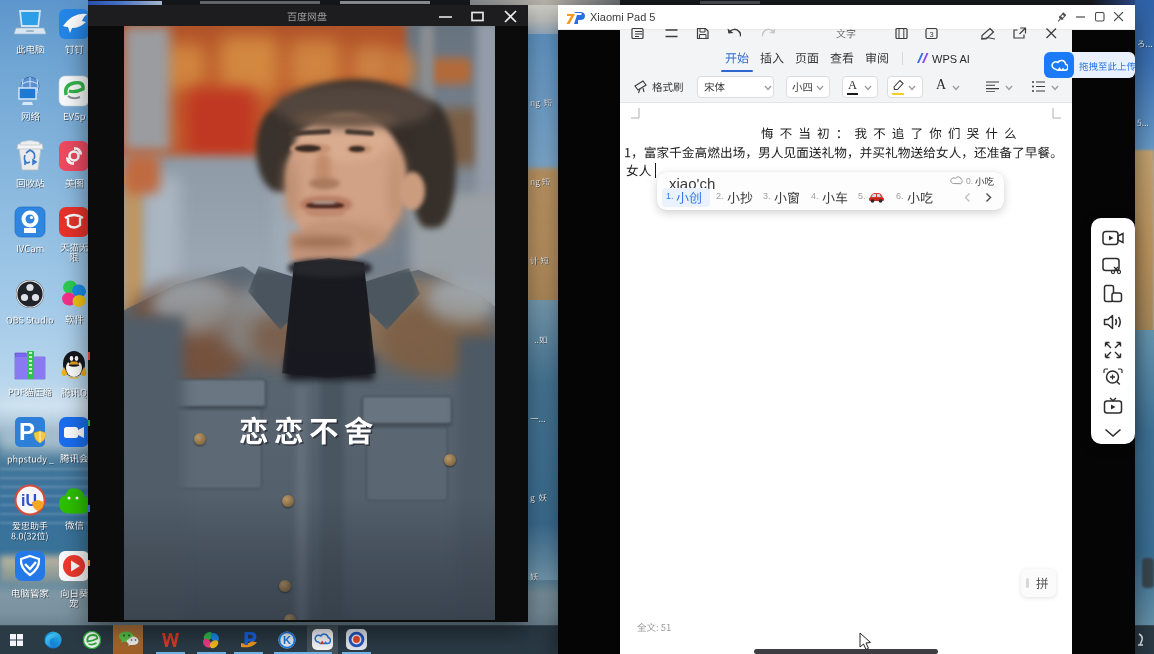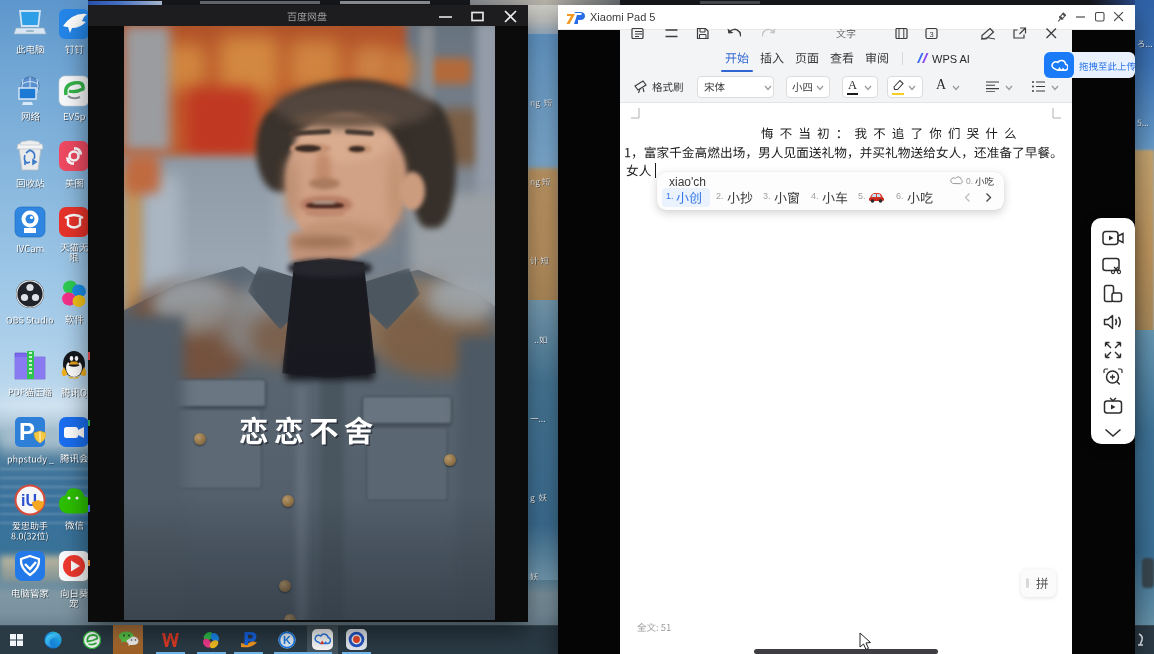--- a/index.html
+++ b/index.html
@@ -595,21 +595,21 @@
         <path d="M7.1 -5.8C7.7 -5.4 8.3 -4.8 8.6 -4.5L9.1 -5.0C8.8 -5.4 8.1 -5.9 7.6 -6.3ZM2.0 -10.5V1.0H2.9V-10.5ZM0.9 -8.1C0.9 -7.1 0.7 -5.7 0.4 -4.9L1.2 -4.6C1.5 -5.5 1.6 -7.0 1.7 -8.0ZM3.0 -8.3C3.3 -7.5 3.7 -6.5 3.8 -5.8L4.5 -6.2C4.4 -6.8 4.0 -7.8 3.6 -8.5ZM6.3 -6.3H10.2L10.2 -4.4H6.1ZM3.9 -4.4V-3.6H5.1C4.9 -2.6 4.8 -1.6 4.6 -0.8H9.8C9.7 -0.4 9.6 -0.2 9.5 -0.0C9.4 0.1 9.3 0.2 9.1 0.2C8.8 0.2 8.4 0.2 7.8 0.1C8.0 0.3 8.1 0.7 8.1 0.9C8.6 0.9 9.1 1.0 9.4 0.9C9.8 0.9 10.1 0.8 10.3 0.5C10.4 0.3 10.6 -0.1 10.7 -0.8H11.8V-1.6H10.8C10.9 -2.1 10.9 -2.8 11.0 -3.6H12.0V-4.4H11.0L11.2 -6.6C11.2 -6.7 11.2 -7.1 11.2 -7.1H5.5C5.4 -6.3 5.3 -5.4 5.2 -4.4ZM5.6 -1.6 5.9 -3.6H10.1C10.0 -2.8 10.0 -2.1 9.9 -1.6ZM6.9 -3.1C7.4 -2.7 8.2 -2.1 8.5 -1.7L9.0 -2.3C8.6 -2.6 7.9 -3.2 7.3 -3.6ZM6.3 -10.6C5.9 -9.2 5.1 -7.9 4.3 -7.1C4.5 -7.0 4.9 -6.7 5.0 -6.6C5.5 -7.0 5.9 -7.6 6.2 -8.2H11.8V-9.1H6.6C6.8 -9.5 7.0 -10.0 7.2 -10.4Z M25.7 -6.0C27.2 -5.0 29.1 -3.5 29.9 -2.5L30.7 -3.3C29.8 -4.2 27.9 -5.6 26.4 -6.6ZM19.6 -9.6V-8.7H25.1C23.9 -6.5 21.7 -4.4 19.2 -3.2C19.4 -3.0 19.7 -2.6 19.9 -2.4C21.6 -3.3 23.2 -4.6 24.4 -6.0V1.0H25.4V-7.3C25.8 -7.7 26.1 -8.2 26.3 -8.7H30.3V-9.6Z M38.9 -9.6C39.6 -8.7 40.2 -7.5 40.5 -6.7L41.4 -7.1C41.1 -7.9 40.4 -9.1 39.8 -10.0ZM47.4 -10.1C47.0 -9.1 46.4 -7.8 45.8 -6.9L46.6 -6.6C47.2 -7.4 47.9 -8.7 48.4 -9.7ZM38.8 -0.5V0.5H47.3V1.0H48.3V-6.1H44.1V-10.5H43.1V-6.1H39.1V-5.1H47.3V-3.3H39.5V-2.4H47.3V-0.5Z M58.1 -10.1C58.5 -9.6 59.0 -8.8 59.2 -8.3L59.9 -8.8C59.7 -9.3 59.2 -10.0 58.8 -10.5ZM61.3 -9.4V-8.5H63.3C63.2 -4.4 62.7 -1.4 60.4 0.3C60.6 0.5 61.0 0.8 61.1 1.0C63.5 -1.0 64.1 -4.0 64.3 -8.5H66.7C66.5 -2.8 66.4 -0.6 66.0 -0.2C65.8 0.0 65.7 0.1 65.4 0.1C65.1 0.1 64.5 0.0 63.7 -0.0C63.9 0.2 64.0 0.6 64.0 0.9C64.7 0.9 65.4 0.9 65.8 0.9C66.2 0.9 66.5 0.7 66.8 0.4C67.3 -0.3 67.4 -2.5 67.6 -8.9C67.6 -9.1 67.6 -9.4 67.6 -9.4ZM56.8 -8.3V-7.4H59.9C59.1 -5.8 57.8 -4.2 56.5 -3.2C56.7 -3.1 56.9 -2.6 57.0 -2.4C57.5 -2.8 58.1 -3.3 58.6 -3.9V1.0H59.5V-4.0C60.0 -3.4 60.6 -2.7 60.9 -2.3L61.4 -3.1C61.3 -3.2 60.8 -3.7 60.4 -4.2C60.8 -4.5 61.2 -4.9 61.6 -5.4L61.0 -5.9C60.8 -5.5 60.3 -5.0 60.0 -4.7L59.5 -5.1V-5.1C60.2 -6.0 60.7 -7.0 61.1 -8.0L60.6 -8.3L60.4 -8.3Z M77.9 -6.1C78.4 -6.1 78.9 -6.4 78.9 -7.0C78.9 -7.6 78.4 -8.0 77.9 -8.0C77.4 -8.0 77.0 -7.6 77.0 -7.0C77.0 -6.4 77.4 -6.1 77.9 -6.1ZM77.9 0.1C78.4 0.1 78.9 -0.3 78.9 -0.9C78.9 -1.5 78.4 -1.8 77.9 -1.8C77.4 -1.8 77.0 -1.5 77.0 -0.9C77.0 -0.3 77.4 0.1 77.9 0.1Z M102.3 -9.7C103.0 -9.0 103.9 -8.1 104.3 -7.5L105.0 -8.1C104.6 -8.7 103.7 -9.6 103.0 -10.2ZM103.9 -5.3C103.5 -4.5 102.9 -3.8 102.2 -3.0C102.0 -3.9 101.9 -4.9 101.7 -5.9H105.3V-6.8H101.6C101.5 -7.9 101.5 -9.1 101.5 -10.4H100.5C100.5 -9.2 100.6 -8.0 100.7 -6.8H97.8V-9.0C98.6 -9.2 99.3 -9.3 99.9 -9.6L99.2 -10.4C98.0 -9.9 96.0 -9.5 94.3 -9.2C94.4 -9.0 94.5 -8.7 94.6 -8.4C95.3 -8.5 96.1 -8.7 96.9 -8.8V-6.8H94.2V-5.9H96.9V-3.7L94.0 -3.1L94.3 -2.2L96.9 -2.8V-0.2C96.9 0.0 96.8 0.1 96.6 0.1C96.4 0.1 95.6 0.1 94.8 0.1C95.0 0.3 95.1 0.8 95.2 1.0C96.2 1.0 96.9 1.0 97.3 0.8C97.7 0.7 97.8 0.4 97.8 -0.2V-3.0L100.1 -3.5L100.0 -4.4L97.8 -3.9V-5.9H100.8C100.9 -4.5 101.2 -3.3 101.5 -2.2C100.6 -1.4 99.5 -0.7 98.5 -0.2C98.7 -0.0 99.0 0.3 99.1 0.5C100.1 0.0 101.0 -0.6 101.8 -1.3C102.3 0.2 103.1 1.0 104.1 1.0C105.0 1.0 105.4 0.4 105.6 -1.7C105.3 -1.7 105.0 -2.0 104.8 -2.2C104.7 -0.6 104.5 0.1 104.2 0.1C103.6 0.1 103.0 -0.7 102.5 -2.0C103.4 -2.9 104.2 -3.9 104.7 -5.0Z M119.2 -6.0C120.7 -5.0 122.6 -3.5 123.4 -2.5L124.2 -3.3C123.3 -4.2 121.4 -5.6 119.9 -6.6ZM113.1 -9.6V-8.7H118.6C117.4 -6.5 115.2 -4.4 112.8 -3.2C113.0 -3.0 113.2 -2.6 113.4 -2.4C115.1 -3.3 116.7 -4.6 117.9 -6.0V1.0H119.0V-7.3C119.3 -7.7 119.6 -8.2 119.8 -8.7H123.8V-9.6Z M131.8 -9.6C132.5 -9.0 133.3 -8.2 133.7 -7.6L134.4 -8.2C134.0 -8.7 133.2 -9.5 132.6 -10.1ZM135.8 -9.2V-1.1L136.7 -1.1H142.1V-4.7H136.7V-5.9H141.6V-9.2H138.8C139.0 -9.6 139.2 -10.0 139.3 -10.4L138.3 -10.6C138.2 -10.2 138.0 -9.7 137.9 -9.2ZM136.7 -8.4H140.7V-6.7H136.7ZM136.7 -3.9H141.2V-1.9H136.7ZM134.2 -6.1H131.5V-5.2H133.3V-1.1C132.7 -1.0 132.1 -0.5 131.5 0.1L132.1 0.9C132.7 0.2 133.3 -0.4 133.7 -0.4C134.0 -0.4 134.4 -0.1 134.8 0.2C135.6 0.7 136.7 0.8 138.1 0.8C139.4 0.8 141.7 0.7 142.8 0.6C142.8 0.4 142.9 -0.1 143.0 -0.3C141.7 -0.2 139.6 -0.1 138.2 -0.1C136.8 -0.1 135.7 -0.1 135.0 -0.6C134.6 -0.8 134.4 -1.0 134.2 -1.1Z M150.8 -9.5V-8.6H158.9C158.0 -7.7 156.6 -6.7 155.4 -6.1V-0.2C155.4 -0.0 155.3 0.1 155.0 0.1C154.8 0.1 153.8 0.1 152.8 0.1C152.9 0.3 153.1 0.7 153.1 1.0C154.4 1.0 155.2 1.0 155.7 0.9C156.2 0.7 156.4 0.4 156.4 -0.2V-5.7C157.9 -6.5 159.7 -7.8 160.8 -9.0L160.0 -9.6L159.8 -9.5Z M173.9 -5.2C173.6 -3.7 173.0 -2.2 172.2 -1.2C172.4 -1.1 172.8 -0.8 173.0 -0.7C173.7 -1.7 174.4 -3.3 174.8 -5.0ZM177.8 -5.0C178.5 -3.6 179.1 -1.9 179.3 -0.7L180.2 -1.0C180.0 -2.2 179.3 -3.9 178.6 -5.2ZM174.1 -10.5C173.7 -8.6 173.0 -6.8 172.0 -5.7C172.3 -5.5 172.6 -5.2 172.8 -5.1C173.3 -5.6 173.7 -6.4 174.0 -7.2H175.9V-0.1C175.9 0.0 175.9 0.1 175.7 0.1C175.6 0.1 175.0 0.1 174.4 0.1C174.6 0.3 174.7 0.7 174.8 1.0C175.5 1.0 176.1 1.0 176.4 0.8C176.8 0.7 176.9 0.4 176.9 -0.1V-7.2H179.2C179.1 -6.6 179.0 -5.9 178.9 -5.5L179.7 -5.3C179.9 -6.0 180.1 -7.1 180.3 -8.0L179.6 -8.1L179.5 -8.1H174.4C174.6 -8.8 174.9 -9.5 175.0 -10.2ZM171.6 -10.5C170.9 -8.6 169.7 -6.7 168.5 -5.5C168.7 -5.2 168.9 -4.8 169.0 -4.5C169.5 -5.0 169.9 -5.5 170.3 -6.1V1.0H171.2V-7.5C171.7 -8.4 172.1 -9.3 172.5 -10.2Z M191.8 -10.1C192.3 -9.3 192.9 -8.3 193.2 -7.6L194.0 -8.1C193.7 -8.7 193.0 -9.8 192.5 -10.5ZM191.2 -8.0V1.0H192.1V-8.0ZM194.2 -10.0V-9.2H197.6V-0.2C197.6 0.0 197.5 0.1 197.3 0.1C197.1 0.1 196.4 0.1 195.7 0.1C195.8 0.3 196.0 0.7 196.0 1.0C197.0 1.0 197.6 1.0 198.0 0.8C198.4 0.7 198.5 0.4 198.5 -0.2V-10.0ZM189.8 -10.4C189.3 -8.5 188.4 -6.6 187.4 -5.3C187.6 -5.1 187.9 -4.6 187.9 -4.4C188.2 -4.8 188.5 -5.2 188.8 -5.7V1.0H189.7V-7.5C190.1 -8.3 190.4 -9.3 190.7 -10.2Z M207.9 -9.1H210.3V-7.0H207.9ZM207.1 -9.9V-6.2H211.2V-9.9ZM213.3 -9.1H215.9V-7.0H213.3ZM212.5 -9.9V-6.2H216.8V-9.9ZM213.7 -5.5C214.4 -5.2 215.2 -4.6 215.7 -4.2H212.2C212.3 -4.8 212.4 -5.4 212.4 -6.1H211.4C211.4 -5.4 211.3 -4.8 211.2 -4.2H206.2V-3.3H210.9C210.4 -1.7 209.2 -0.5 206.1 0.2C206.3 0.4 206.6 0.8 206.7 1.0C210.0 0.2 211.3 -1.2 211.9 -3.2C212.9 -0.9 214.5 0.4 217.2 0.9C217.4 0.7 217.6 0.2 217.8 0.0C215.3 -0.4 213.7 -1.5 212.8 -3.3H217.6V-4.2H215.9L216.4 -4.7C216.0 -5.2 215.0 -5.8 214.3 -6.1Z M228.0 -10.5C227.3 -8.5 226.1 -6.6 224.8 -5.4C225.0 -5.2 225.3 -4.7 225.4 -4.5C225.9 -5.0 226.3 -5.5 226.8 -6.1V1.0H227.7V-7.6C228.1 -8.4 228.6 -9.3 228.9 -10.2ZM232.0 -10.4V-6.2H228.5V-5.2H232.0V1.0H233.0V-5.2H236.3V-6.2H233.0V-10.4Z M248.6 -10.4C247.6 -8.6 245.7 -6.5 243.9 -5.2C244.1 -5.0 244.4 -4.7 244.6 -4.5C246.4 -5.9 248.4 -8.1 249.6 -10.0ZM251.0 -3.7C251.6 -3.0 252.2 -2.2 252.8 -1.4L246.3 -0.8C248.3 -2.6 250.4 -4.8 252.3 -7.4L251.4 -7.9C249.5 -5.2 246.9 -2.5 246.1 -1.8C245.3 -1.2 244.8 -0.7 244.4 -0.6C244.5 -0.4 244.7 0.1 244.8 0.3C245.2 0.2 246.0 0.2 253.3 -0.5C253.6 0.0 253.9 0.5 254.0 0.9L254.9 0.4C254.3 -0.9 253.0 -2.7 251.9 -4.1Z" fill="#1f1f1f"></path>
       </svg></div>
 <div style="position:absolute;left:624.0px;top:143.7px;width:439px;height:18px"><svg width="439" height="17.8" viewBox="0 -13.33 439 17.78">
         <path d="M1.1 0.0H6.2V-1.0H4.4V-9.3H3.5C3.0 -9.0 2.4 -8.8 1.5 -8.6V-7.9H3.2V-1.0H1.1Z M9.0 1.4C10.4 0.9 11.2 -0.2 11.2 -1.5C11.2 -2.4 10.9 -3.0 10.2 -3.0C9.6 -3.0 9.2 -2.7 9.2 -2.1C9.2 -1.5 9.6 -1.2 10.1 -1.2L10.4 -1.2C10.3 -0.3 9.7 0.3 8.8 0.7Z M22.4 -8.0V-7.3H29.8V-8.0ZM23.4 -5.9H28.8V-5.0H23.4ZM22.5 -6.6V-4.3H29.7V-6.6ZM25.6 -2.8V-1.8H22.5V-2.8ZM26.5 -2.8H29.7V-1.8H26.5ZM25.6 -1.2V-0.1H22.5V-1.2ZM26.5 -1.2H29.7V-0.1H26.5ZM21.6 -3.6V1.0H22.5V0.6H29.7V1.0H30.7V-3.6ZM25.1 -10.6C25.3 -10.3 25.5 -9.9 25.6 -9.6H20.8V-7.2H21.7V-8.8H30.5V-7.2H31.5V-9.6H26.8C26.6 -10.0 26.4 -10.4 26.1 -10.8Z M37.8 -10.5C38.0 -10.2 38.2 -9.8 38.3 -9.5H33.5V-6.9H34.4V-8.7H43.2V-6.9H44.2V-9.5H39.4C39.3 -9.9 39.0 -10.4 38.8 -10.8ZM42.5 -6.1C41.8 -5.4 40.7 -4.6 39.7 -4.0C39.4 -4.7 39.0 -5.3 38.4 -5.9C38.7 -6.1 39.0 -6.4 39.3 -6.6H42.5V-7.4H35.1V-6.6H38.0C36.8 -5.8 35.1 -5.1 33.5 -4.7C33.6 -4.6 33.9 -4.2 34.0 -4.0C35.2 -4.4 36.5 -4.9 37.7 -5.5C37.9 -5.3 38.1 -5.0 38.3 -4.7C37.2 -3.9 35.0 -3.0 33.4 -2.6C33.6 -2.4 33.8 -2.1 33.9 -1.9C35.4 -2.3 37.4 -3.3 38.7 -4.1C38.8 -3.8 38.9 -3.5 39.0 -3.2C37.7 -2.1 35.3 -0.9 33.2 -0.4C33.4 -0.2 33.6 0.2 33.7 0.4C35.5 -0.2 37.7 -1.2 39.2 -2.3C39.3 -1.3 39.1 -0.4 38.7 -0.1C38.5 0.1 38.2 0.1 37.9 0.1C37.6 0.1 37.2 0.1 36.7 0.1C36.9 0.3 37.0 0.7 37.0 1.0C37.4 1.0 37.8 1.0 38.0 1.0C38.6 1.0 39.0 0.9 39.4 0.5C40.1 0.0 40.4 -1.6 40.0 -3.2L40.6 -3.6C41.2 -1.7 42.5 -0.3 44.1 0.5C44.2 0.2 44.5 -0.1 44.7 -0.3C43.1 -0.9 41.9 -2.4 41.3 -4.1C42.0 -4.5 42.7 -5.0 43.3 -5.5Z M55.2 -10.5C53.2 -9.9 49.6 -9.4 46.5 -9.1C46.6 -8.9 46.7 -8.5 46.8 -8.2C48.1 -8.3 49.6 -8.5 51.0 -8.7V-5.7H45.8V-4.7H51.0V1.0H52.0V-4.7H57.2V-5.7H52.0V-8.9C53.5 -9.1 54.9 -9.4 56.0 -9.7Z M60.4 -2.8C60.8 -2.0 61.3 -1.0 61.5 -0.4L62.4 -0.8C62.2 -1.4 61.6 -2.4 61.2 -3.1ZM67.2 -3.1C66.8 -2.4 66.3 -1.4 65.8 -0.7L66.5 -0.4C67.0 -1.0 67.6 -1.9 68.1 -2.7ZM64.2 -10.8C63.0 -8.9 60.6 -7.4 58.2 -6.6C58.5 -6.4 58.7 -6.0 58.9 -5.8C59.6 -6.0 60.3 -6.3 60.9 -6.7V-6.0H63.7V-4.2H59.3V-3.4H63.7V-0.2H58.7V0.6H69.7V-0.2H64.7V-3.4H69.1V-4.2H64.7V-6.0H67.5V-6.8C68.2 -6.4 68.9 -6.0 69.5 -5.8C69.7 -6.1 70.0 -6.4 70.2 -6.6C68.3 -7.2 66.0 -8.6 64.8 -9.9L65.1 -10.4ZM67.3 -6.9H61.2C62.3 -7.5 63.4 -8.3 64.2 -9.3C65.1 -8.4 66.2 -7.5 67.3 -6.9Z M74.2 -7.1H79.7V-5.9H74.2ZM73.2 -7.8V-5.2H80.7V-7.8ZM76.1 -10.5 76.5 -9.3H71.3V-8.5H82.4V-9.3H77.6C77.4 -9.8 77.2 -10.3 77.1 -10.7ZM71.8 -4.5V1.0H72.7V-3.7H81.1V0.0C81.1 0.2 81.0 0.2 80.9 0.2C80.7 0.2 80.1 0.2 79.6 0.2C79.7 0.4 79.8 0.7 79.9 0.9C80.7 0.9 81.2 0.9 81.6 0.8C81.9 0.7 82.0 0.5 82.0 0.0V-4.5ZM74.1 -3.0V0.3H75.0V-0.4H79.5V-3.0ZM75.0 -2.3H78.7V-1.1H75.0Z M88.4 -2.0C88.1 -1.2 87.6 -0.1 86.9 0.6L87.7 1.0C88.3 0.3 88.8 -0.8 89.1 -1.7ZM93.5 -1.8C94.0 -0.9 94.6 0.3 94.8 1.0L95.7 0.7C95.4 -0.0 94.8 -1.2 94.3 -2.0ZM93.8 -10.1C94.1 -9.6 94.5 -8.8 94.6 -8.3L95.3 -8.5C95.1 -9.1 94.8 -9.8 94.4 -10.4ZM89.8 -1.6C90.0 -0.8 90.1 0.2 90.1 0.9L90.9 0.7C90.9 0.1 90.8 -1.0 90.6 -1.7ZM91.6 -1.6C91.9 -0.8 92.3 0.2 92.4 0.9L93.2 0.6C93.1 -0.0 92.7 -1.0 92.4 -1.8ZM84.4 -8.2C84.3 -7.2 84.1 -5.9 83.7 -5.1L84.3 -4.8C84.7 -5.7 85.0 -7.0 85.0 -8.1ZM92.7 -10.6V-8.2V-8.0L91.3 -7.9V-7.1H92.7C92.5 -5.6 92.0 -4.0 90.3 -2.8C90.4 -2.6 90.7 -2.4 90.9 -2.2C92.2 -3.1 92.9 -4.3 93.2 -5.5C93.6 -4.1 94.2 -2.9 95.0 -2.2C95.2 -2.5 95.5 -2.8 95.7 -2.9C94.6 -3.7 94.0 -5.3 93.6 -7.1H95.4V-8.0H93.5V-8.2V-10.6ZM89.1 -10.7C88.7 -8.7 88.0 -6.9 87.0 -5.7C87.2 -5.5 87.5 -5.3 87.7 -5.1C88.4 -6.0 88.9 -7.3 89.4 -8.6H90.7C90.6 -8.1 90.5 -7.6 90.3 -7.2C90.1 -7.3 89.7 -7.5 89.5 -7.6L89.1 -7.0C89.4 -6.9 89.8 -6.7 90.1 -6.5C90.0 -6.1 89.9 -5.8 89.7 -5.5C89.4 -5.7 89.1 -5.9 88.8 -6.1L88.4 -5.6C88.7 -5.4 89.1 -5.1 89.4 -4.9C88.9 -4.0 88.2 -3.3 87.5 -2.9C87.7 -2.7 87.9 -2.4 88.0 -2.2C89.6 -3.2 90.8 -5.1 91.3 -7.9C91.4 -8.4 91.5 -8.8 91.6 -9.3L91.1 -9.4L90.9 -9.4H89.6C89.7 -9.8 89.8 -10.2 89.9 -10.6ZM87.1 -8.9C87.0 -8.1 86.6 -7.1 86.3 -6.4V-10.6H85.5V-6.2C85.5 -3.9 85.3 -1.5 83.7 0.4C83.9 0.5 84.2 0.8 84.4 1.0C85.3 -0.1 85.8 -1.4 86.1 -2.7C86.4 -2.1 86.8 -1.5 87.0 -1.1L87.7 -1.8C87.5 -2.1 86.6 -3.4 86.2 -3.8C86.3 -4.6 86.3 -5.4 86.3 -6.2V-6.3L86.8 -6.1C87.1 -6.7 87.5 -7.7 87.9 -8.6Z M97.3 -4.3V0.3H106.3V1.0H107.3V-4.3H106.3V-0.7H102.8V-5.1H106.8V-9.5H105.8V-6.1H102.8V-10.7H101.8V-6.1H98.8V-9.5H97.9V-5.1H101.8V-0.7H98.3V-4.3Z M113.9 -5.5C114.0 -5.6 114.4 -5.7 115.0 -5.7H115.9C115.3 -4.3 114.4 -3.1 113.3 -2.3L113.1 -3.1L111.7 -2.6V-6.7H113.1V-7.6H111.7V-10.5H110.8V-7.6H109.3V-6.7H110.8V-2.2C110.2 -2.0 109.6 -1.8 109.1 -1.6L109.4 -0.7C110.5 -1.1 112.0 -1.7 113.3 -2.2L113.3 -2.3C113.5 -2.2 113.8 -1.9 113.9 -1.8C115.2 -2.7 116.2 -4.0 116.8 -5.7H117.8C117.0 -2.9 115.6 -0.8 113.5 0.5C113.7 0.6 114.0 0.9 114.2 1.0C116.3 -0.4 117.9 -2.7 118.7 -5.7H119.6C119.4 -1.9 119.1 -0.5 118.8 -0.1C118.6 0.0 118.5 0.1 118.3 0.1C118.1 0.1 117.6 0.1 117.1 0.0C117.2 0.3 117.3 0.6 117.4 0.9C117.9 0.9 118.4 0.9 118.7 0.9C119.1 0.9 119.3 0.8 119.6 0.5C120.0 -0.1 120.3 -1.6 120.6 -6.1C120.6 -6.2 120.6 -6.6 120.6 -6.6H115.5C116.7 -7.4 118.1 -8.4 119.4 -9.6L118.7 -10.1L118.5 -10.1H113.4V-9.2H117.5C116.4 -8.2 115.2 -7.3 114.7 -7.0C114.2 -6.7 113.8 -6.5 113.5 -6.4C113.6 -6.2 113.8 -5.7 113.9 -5.5Z M123.3 1.4C124.7 0.9 125.5 -0.2 125.5 -1.5C125.5 -2.4 125.2 -3.0 124.5 -3.0C123.9 -3.0 123.5 -2.7 123.5 -2.1C123.5 -1.5 123.9 -1.2 124.4 -1.2L124.7 -1.2C124.6 -0.3 124.0 0.3 123.1 0.7Z M136.9 -7.1H139.9V-5.7H136.9ZM140.8 -7.1H143.8V-5.7H140.8ZM136.9 -9.2H139.9V-7.8H136.9ZM140.8 -9.2H143.8V-7.8H140.8ZM135.0 -3.6V-2.8H139.1C138.5 -1.4 137.3 -0.4 134.6 0.2C134.8 0.4 135.0 0.8 135.1 1.0C138.2 0.3 139.5 -1.0 140.2 -2.8H144.2C144.0 -1.0 143.8 -0.2 143.5 0.0C143.4 0.1 143.2 0.1 143.0 0.1C142.7 0.1 141.8 0.1 141.0 0.1C141.2 0.3 141.3 0.7 141.3 0.9C142.1 1.0 142.9 1.0 143.3 1.0C143.8 0.9 144.0 0.9 144.3 0.6C144.7 0.2 145.0 -0.8 145.2 -3.2C145.2 -3.3 145.2 -3.6 145.2 -3.6H140.4C140.5 -4.0 140.6 -4.4 140.7 -4.9H144.8V-10.0H136.0V-4.9H139.7C139.6 -4.4 139.5 -4.0 139.4 -3.6Z M152.6 -10.6C152.5 -8.7 152.6 -2.5 147.3 0.2C147.6 0.4 147.9 0.7 148.1 1.0C151.2 -0.7 152.5 -3.5 153.1 -6.1C153.7 -3.7 155.1 -0.6 158.3 0.9C158.5 0.6 158.7 0.3 159.0 0.1C154.5 -1.9 153.7 -7.2 153.5 -8.8C153.6 -9.5 153.6 -10.2 153.6 -10.6Z M166.0 -3.8V-0.6C166.0 0.4 166.4 0.7 167.6 0.7C167.9 0.7 169.6 0.7 169.9 0.7C171.1 0.7 171.3 0.2 171.5 -1.8C171.2 -1.8 170.8 -2.0 170.6 -2.1C170.5 -0.4 170.4 -0.2 169.8 -0.2C169.5 -0.2 168.0 -0.2 167.7 -0.2C167.1 -0.2 167.0 -0.2 167.0 -0.6V-3.8ZM165.2 -7.8C165.1 -3.3 164.9 -0.9 160.0 0.2C160.2 0.4 160.5 0.8 160.6 1.0C165.7 -0.2 166.1 -3.0 166.2 -7.8ZM161.7 -10.0V-2.7H162.7V-9.0H168.8V-2.7H169.9V-10.0Z M177.1 -4.2H179.8V-2.8H177.1ZM177.1 -5.0V-6.4H179.8V-5.0ZM177.1 -2.0H179.8V-0.5H177.1ZM172.9 -9.8V-8.9H177.8C177.7 -8.4 177.6 -7.8 177.4 -7.3H173.5V1.0H174.4V0.3H182.6V1.0H183.5V-7.3H178.4L178.9 -8.9H184.1V-9.8ZM174.4 -0.5V-6.4H176.2V-0.5ZM182.6 -0.5H180.7V-6.4H182.6Z M190.1 -10.3C190.4 -9.7 190.9 -8.8 191.1 -8.3L192.0 -8.7C191.7 -9.2 191.2 -10.0 190.9 -10.6ZM185.8 -10.1C186.5 -9.4 187.3 -8.4 187.7 -7.7L188.5 -8.3C188.1 -8.9 187.3 -9.8 186.6 -10.5ZM194.9 -10.7C194.6 -10.0 194.1 -9.0 193.6 -8.3H189.3V-7.4H192.3V-5.9L192.3 -5.6H188.9V-4.7H192.2C191.9 -3.6 191.2 -2.4 189.0 -1.5C189.2 -1.3 189.5 -1.0 189.6 -0.8C191.5 -1.6 192.4 -2.7 192.9 -3.7C193.9 -2.8 195.1 -1.6 195.7 -0.9L196.4 -1.5C195.7 -2.3 194.3 -3.6 193.2 -4.6V-4.7H196.9V-5.6H193.3L193.3 -5.9V-7.4H196.5V-8.3H194.6C195.0 -8.9 195.5 -9.7 195.8 -10.4ZM188.0 -6.4H185.5V-5.5H187.1V-1.5C186.5 -1.3 185.9 -0.7 185.2 0.1L185.9 1.0C186.5 0.1 187.0 -0.7 187.4 -0.7C187.7 -0.7 188.2 -0.2 188.7 0.2C189.6 0.7 190.7 0.9 192.3 0.9C193.6 0.9 196.0 0.8 196.9 0.7C196.9 0.4 197.1 -0.1 197.2 -0.3C195.9 -0.2 193.9 -0.1 192.4 -0.1C190.9 -0.1 189.8 -0.2 188.9 -0.7C188.5 -1.0 188.2 -1.2 188.0 -1.3Z M204.6 -10.6V-1.0C204.6 0.3 205.0 0.7 206.1 0.7C206.4 0.7 207.9 0.7 208.2 0.7C209.4 0.7 209.6 -0.0 209.7 -2.1C209.5 -2.2 209.1 -2.4 208.9 -2.6C208.8 -0.7 208.7 -0.2 208.1 -0.2C207.8 -0.2 206.5 -0.2 206.2 -0.2C205.7 -0.2 205.6 -0.3 205.6 -1.0V-10.6ZM199.9 -10.3C200.4 -9.7 200.9 -9.0 201.1 -8.5H198.5V-7.6H202.0C201.1 -5.9 199.5 -4.4 198.0 -3.5C198.1 -3.3 198.3 -2.9 198.4 -2.6C199.1 -3.0 199.8 -3.6 200.5 -4.3V1.0H201.4V-4.5C202.0 -3.8 202.7 -3.0 203.0 -2.6L203.6 -3.4C203.3 -3.7 202.1 -4.9 201.6 -5.5C202.2 -6.3 202.8 -7.2 203.2 -8.2L202.7 -8.5L202.5 -8.5H201.2L201.9 -8.9C201.7 -9.4 201.1 -10.2 200.6 -10.7Z M217.0 -10.7C216.6 -8.7 215.8 -6.9 214.8 -5.8C215.0 -5.6 215.4 -5.4 215.5 -5.2C216.1 -5.9 216.6 -6.7 217.0 -7.6H218.1C217.5 -5.6 216.4 -3.5 215.0 -2.4C215.3 -2.3 215.6 -2.0 215.8 -1.8C217.2 -3.1 218.3 -5.4 218.9 -7.6H219.9C219.3 -4.4 217.9 -1.3 215.8 0.2C216.1 0.4 216.4 0.6 216.6 0.8C218.7 -0.9 220.1 -4.3 220.8 -7.6H221.4C221.1 -2.6 220.8 -0.7 220.4 -0.2C220.3 -0.1 220.2 -0.0 220.0 -0.0C219.7 -0.0 219.2 -0.0 218.6 -0.1C218.8 0.2 218.9 0.6 218.9 0.9C219.5 0.9 220.0 0.9 220.3 0.9C220.7 0.8 221.0 0.7 221.2 0.4C221.7 -0.3 222.0 -2.3 222.3 -8.1C222.3 -8.2 222.3 -8.5 222.3 -8.5H217.3C217.6 -9.2 217.8 -9.8 217.9 -10.5ZM211.5 -9.9C211.3 -8.4 211.1 -6.8 210.6 -5.7C210.8 -5.6 211.2 -5.4 211.3 -5.3C211.6 -5.8 211.7 -6.4 211.9 -7.2H213.1V-4.3C212.2 -4.0 211.3 -3.8 210.7 -3.6L210.9 -2.7L213.1 -3.4V1.0H214.0V-3.6L215.6 -4.2L215.4 -5.0L214.0 -4.5V-7.2H215.3V-8.1H214.0V-10.7H213.1V-8.1H212.1C212.2 -8.6 212.3 -9.2 212.3 -9.8Z M224.9 1.4C226.3 0.9 227.1 -0.2 227.1 -1.5C227.1 -2.4 226.8 -3.0 226.1 -3.0C225.5 -3.0 225.1 -2.7 225.1 -2.1C225.1 -1.5 225.5 -1.2 226.0 -1.2L226.3 -1.2C226.2 -0.3 225.6 0.3 224.7 0.7Z M243.8 -7.1V-4.4H240.3V-4.7V-7.1ZM244.6 -10.7C244.3 -9.9 243.8 -8.8 243.4 -8.1H236.8V-7.1H239.3V-4.7V-4.4H236.3V-3.5H239.2C239.0 -2.1 238.4 -0.7 236.3 0.3C236.6 0.5 236.9 0.9 237.0 1.1C239.3 -0.1 240.0 -1.8 240.2 -3.5H243.8V1.0H244.8V-3.5H247.7V-4.4H244.8V-7.1H247.3V-8.1H244.4C244.9 -8.8 245.3 -9.6 245.7 -10.4ZM238.4 -10.3C239.0 -9.6 239.5 -8.7 239.7 -8.1L240.7 -8.5C240.4 -9.1 239.8 -10.0 239.3 -10.7Z M255.1 -1.5C256.8 -0.8 258.5 0.2 259.6 1.0L260.2 0.3C259.1 -0.5 257.3 -1.5 255.6 -2.2ZM251.1 -7.6C252.0 -7.2 253.1 -6.6 253.6 -6.1L254.2 -6.8C253.6 -7.3 252.5 -7.8 251.7 -8.2ZM249.7 -5.7C250.6 -5.3 251.7 -4.8 252.2 -4.3L252.7 -5.1C252.2 -5.5 251.1 -6.0 250.3 -6.3ZM249.2 -3.8V-2.9H254.2C253.5 -1.3 252.1 -0.3 249.0 0.2C249.2 0.4 249.4 0.8 249.5 1.0C253.0 0.3 254.5 -0.9 255.2 -2.9H260.2V-3.8H255.5C255.8 -5.0 255.8 -6.5 255.9 -8.2H254.9C254.9 -6.4 254.8 -5.0 254.5 -3.8ZM259.1 -9.9V-9.8H249.8V-8.9H258.8C258.5 -8.3 258.2 -7.6 257.8 -7.1L258.6 -6.7C259.1 -7.4 259.7 -8.6 260.2 -9.6L259.5 -9.9L259.3 -9.9Z M268.1 -10.6V-1.0C268.1 0.3 268.5 0.7 269.6 0.7C269.9 0.7 271.4 0.7 271.7 0.7C272.9 0.7 273.1 -0.0 273.2 -2.1C273.0 -2.2 272.6 -2.4 272.4 -2.6C272.3 -0.7 272.2 -0.2 271.6 -0.2C271.3 -0.2 270.0 -0.2 269.7 -0.2C269.2 -0.2 269.1 -0.3 269.1 -1.0V-10.6ZM263.4 -10.3C263.9 -9.7 264.4 -9.0 264.6 -8.5H262.0V-7.6H265.5C264.6 -5.9 263.0 -4.4 261.5 -3.5C261.6 -3.3 261.8 -2.9 261.9 -2.6C262.6 -3.0 263.3 -3.6 264.0 -4.3V1.0H264.9V-4.5C265.5 -3.8 266.2 -3.0 266.5 -2.6L267.1 -3.4C266.8 -3.7 265.6 -4.9 265.1 -5.5C265.7 -6.3 266.3 -7.2 266.7 -8.2L266.2 -8.5L266.0 -8.5H264.7L265.4 -8.9C265.2 -9.4 264.6 -10.2 264.1 -10.7Z M280.5 -10.7C280.1 -8.7 279.3 -6.9 278.3 -5.8C278.5 -5.6 278.9 -5.4 279.0 -5.2C279.6 -5.9 280.1 -6.7 280.5 -7.6H281.6C281.0 -5.6 279.9 -3.5 278.5 -2.4C278.8 -2.3 279.1 -2.0 279.3 -1.8C280.7 -3.1 281.8 -5.4 282.4 -7.6H283.4C282.8 -4.4 281.4 -1.3 279.3 0.2C279.6 0.4 279.9 0.6 280.1 0.8C282.2 -0.9 283.6 -4.3 284.3 -7.6H284.9C284.6 -2.6 284.3 -0.7 283.9 -0.2C283.8 -0.1 283.7 -0.0 283.5 -0.0C283.2 -0.0 282.7 -0.0 282.1 -0.1C282.3 0.2 282.4 0.6 282.4 0.9C283.0 0.9 283.5 0.9 283.8 0.9C284.2 0.8 284.5 0.7 284.7 0.4C285.2 -0.3 285.5 -2.3 285.8 -8.1C285.8 -8.2 285.8 -8.5 285.8 -8.5H280.8C281.1 -9.2 281.3 -9.8 281.4 -10.5ZM275.0 -9.9C274.8 -8.4 274.6 -6.8 274.1 -5.7C274.3 -5.6 274.7 -5.4 274.8 -5.3C275.1 -5.8 275.2 -6.4 275.4 -7.2H276.6V-4.3C275.7 -4.0 274.8 -3.8 274.2 -3.6L274.4 -2.7L276.6 -3.4V1.0H277.5V-3.6L279.1 -4.2L278.9 -5.0L277.5 -4.5V-7.2H278.8V-8.1H277.5V-10.7H276.6V-8.1H275.6C275.7 -8.6 275.8 -9.2 275.8 -9.8Z M291.7 -10.3C292.0 -9.7 292.5 -8.8 292.7 -8.3L293.6 -8.7C293.3 -9.2 292.8 -10.0 292.5 -10.6ZM287.4 -10.1C288.1 -9.4 288.9 -8.4 289.3 -7.7L290.1 -8.3C289.7 -8.9 288.9 -9.8 288.2 -10.5ZM296.5 -10.7C296.2 -10.0 295.7 -9.0 295.2 -8.3H290.9V-7.4H293.9V-5.9L293.9 -5.6H290.5V-4.7H293.8C293.5 -3.6 292.8 -2.4 290.6 -1.5C290.8 -1.3 291.1 -1.0 291.2 -0.8C293.1 -1.6 294.0 -2.7 294.5 -3.7C295.5 -2.8 296.7 -1.6 297.3 -0.9L298.0 -1.5C297.3 -2.3 295.9 -3.6 294.8 -4.6V-4.7H298.5V-5.6H294.9L294.9 -5.9V-7.4H298.1V-8.3H296.2C296.6 -8.9 297.1 -9.7 297.4 -10.4ZM289.6 -6.4H287.1V-5.5H288.7V-1.5C288.1 -1.3 287.5 -0.7 286.8 0.1L287.5 1.0C288.1 0.1 288.6 -0.7 289.0 -0.7C289.3 -0.7 289.8 -0.2 290.3 0.2C291.2 0.7 292.3 0.9 293.9 0.9C295.2 0.9 297.6 0.8 298.5 0.7C298.5 0.4 298.7 -0.1 298.8 -0.3C297.5 -0.2 295.5 -0.1 294.0 -0.1C292.5 -0.1 291.4 -0.2 290.5 -0.7C290.1 -1.0 289.8 -1.2 289.6 -1.3Z M299.7 -0.7 299.9 0.3C301.0 -0.0 302.6 -0.4 304.1 -0.8L304.0 -1.6C302.4 -1.3 300.8 -0.9 299.7 -0.7ZM299.9 -5.4C300.1 -5.5 300.4 -5.5 301.9 -5.8C301.4 -4.9 300.9 -4.3 300.7 -4.1C300.3 -3.6 300.0 -3.3 299.7 -3.2C299.8 -3.0 299.9 -2.5 300.0 -2.3C300.3 -2.5 300.7 -2.6 303.9 -3.2C303.9 -3.4 303.9 -3.8 303.9 -4.1L301.4 -3.6C302.3 -4.7 303.3 -6.1 304.2 -7.5L303.3 -8.0C303.1 -7.6 302.8 -7.1 302.5 -6.6L300.9 -6.5C301.7 -7.5 302.4 -8.9 302.9 -10.2L302.0 -10.7C301.5 -9.1 300.6 -7.5 300.3 -7.1C300.1 -6.7 299.8 -6.4 299.6 -6.3C299.7 -6.0 299.9 -5.6 299.9 -5.4ZM307.1 -10.6C306.6 -8.8 305.3 -7.1 303.7 -6.0C303.9 -5.8 304.3 -5.5 304.4 -5.3C304.8 -5.6 305.1 -5.9 305.5 -6.2V-5.6H309.5V-6.4C309.9 -6.0 310.2 -5.7 310.6 -5.5C310.8 -5.7 311.1 -6.1 311.3 -6.2C310.0 -7.0 308.7 -8.5 307.9 -10.0L308.1 -10.4ZM309.4 -6.5H305.8C306.5 -7.3 307.1 -8.1 307.5 -9.1C308.0 -8.1 308.7 -7.2 309.4 -6.5ZM304.9 -4.2V1.1H305.8V0.4H309.1V1.0H310.0V-4.2ZM305.8 -0.5V-3.3H309.1V-0.5Z M320.3 -6.6C320.0 -4.9 319.4 -3.6 318.4 -2.6C317.5 -3.1 316.5 -3.5 315.5 -3.9C315.9 -4.7 316.4 -5.6 316.8 -6.6ZM314.1 -3.4C315.3 -3.0 316.5 -2.5 317.6 -1.9C316.4 -1.0 314.7 -0.4 312.4 -0.1C312.6 0.2 312.9 0.6 313.0 0.9C315.5 0.5 317.3 -0.3 318.7 -1.4C320.3 -0.6 321.7 0.3 322.8 1.0L323.6 0.2C322.5 -0.6 321.0 -1.4 319.4 -2.2C320.4 -3.3 321.0 -4.8 321.4 -6.6H323.8V-7.6H317.2C317.6 -8.7 317.9 -9.7 318.2 -10.7L317.2 -10.8C316.9 -9.8 316.5 -8.7 316.1 -7.6H312.6V-6.6H315.7C315.1 -5.4 314.6 -4.3 314.1 -3.4Z M330.4 -10.6C330.3 -8.7 330.4 -2.5 325.1 0.2C325.4 0.4 325.7 0.7 325.9 1.0C329.0 -0.7 330.3 -3.5 330.9 -6.1C331.5 -3.7 332.9 -0.6 336.1 0.9C336.3 0.6 336.5 0.3 336.8 0.1C332.3 -1.9 331.5 -7.2 331.3 -8.8C331.4 -9.5 331.4 -10.2 331.4 -10.6Z M339.2 1.4C340.6 0.9 341.4 -0.2 341.4 -1.5C341.4 -2.4 341.1 -3.0 340.4 -3.0C339.8 -3.0 339.4 -2.7 339.4 -2.1C339.4 -1.5 339.8 -1.2 340.3 -1.2L340.6 -1.2C340.5 -0.3 339.9 0.3 339.0 0.7Z M358.5 -6.2C359.5 -5.3 360.7 -4.0 361.3 -3.3L362.0 -3.9C361.4 -4.6 360.1 -5.9 359.2 -6.7ZM351.0 -10.0C351.7 -9.3 352.5 -8.4 352.9 -7.8L353.7 -8.4C353.3 -9.0 352.4 -9.8 351.7 -10.5ZM354.1 -9.8V-8.9H357.9C356.9 -6.8 355.3 -5.1 353.5 -4.0C353.7 -3.8 354.1 -3.4 354.2 -3.2C355.3 -3.9 356.4 -4.9 357.3 -6.0V-0.8H358.2V-7.4C358.5 -7.9 358.8 -8.4 359.0 -8.9H361.7V-9.8ZM353.1 -6.4H350.5V-5.4H352.1V-1.5C351.6 -1.2 350.9 -0.6 350.3 0.1L351.0 1.0C351.6 0.2 352.2 -0.7 352.6 -0.7C352.9 -0.7 353.3 -0.2 353.8 0.2C354.7 0.7 355.8 0.9 357.5 0.9C358.8 0.9 361.1 0.8 362.0 0.7C362.0 0.4 362.2 -0.1 362.3 -0.3C361.0 -0.2 359.1 -0.1 357.5 -0.1C356.0 -0.1 354.9 -0.2 354.1 -0.7C353.6 -1.0 353.3 -1.2 353.1 -1.4Z M363.3 -9.7C363.9 -8.8 364.6 -7.6 365.0 -6.8L365.9 -7.3C365.5 -8.1 364.7 -9.2 364.1 -10.1ZM363.3 -0.0 364.2 0.4C364.8 -0.8 365.5 -2.4 366.1 -3.8L365.2 -4.3C364.6 -2.8 363.8 -1.1 363.3 -0.0ZM368.2 -5.0H370.9V-3.3H368.2ZM368.2 -5.9V-7.6H370.9V-5.9ZM370.4 -10.2C370.7 -9.7 371.1 -8.9 371.3 -8.4H368.4C368.7 -9.0 369.0 -9.7 369.2 -10.3L368.3 -10.6C367.7 -8.6 366.6 -6.7 365.3 -5.5C365.5 -5.3 365.9 -5.0 366.0 -4.8C366.5 -5.3 366.9 -5.8 367.3 -6.4V1.0H368.2V0.1H374.8V-0.7H371.8V-2.5H374.2V-3.3H371.8V-5.0H374.2V-5.9H371.8V-7.6H374.5V-8.4H371.4L372.2 -8.8C372.0 -9.3 371.6 -10.0 371.2 -10.6ZM368.2 -2.5H370.9V-0.7H368.2Z M384.0 -8.7C383.4 -8.1 382.6 -7.5 381.7 -7.0C380.8 -7.5 380.1 -8.0 379.5 -8.6L379.7 -8.7ZM380.0 -10.7C379.4 -9.6 378.2 -8.3 376.3 -7.5C376.5 -7.3 376.8 -7.0 377.0 -6.8C377.7 -7.1 378.3 -7.6 378.9 -8.0C379.4 -7.5 380.0 -7.0 380.7 -6.6C379.1 -5.9 377.4 -5.5 375.7 -5.3C375.9 -5.1 376.1 -4.6 376.2 -4.4C378.0 -4.7 380.0 -5.2 381.7 -6.1C383.3 -5.3 385.2 -4.8 387.1 -4.5C387.2 -4.8 387.5 -5.2 387.7 -5.4C385.9 -5.6 384.2 -6.0 382.7 -6.6C383.9 -7.3 384.9 -8.2 385.6 -9.2L385.0 -9.6L384.8 -9.6H380.4C380.7 -9.9 380.9 -10.2 381.1 -10.5ZM378.5 -1.6H381.2V-0.2H378.5ZM378.5 -2.4V-3.7H381.2V-2.4ZM384.8 -1.6V-0.2H382.2V-1.6ZM384.8 -2.4H382.2V-3.7H384.8ZM377.5 -4.5V1.0H378.5V0.6H384.8V1.0H385.9V-4.5Z M389.3 -9.7V-8.7H397.5C396.6 -7.8 395.2 -6.8 393.9 -6.2V-0.2C393.9 -0.0 393.9 0.1 393.6 0.1C393.3 0.1 392.3 0.1 391.3 0.1C391.4 0.3 391.6 0.7 391.6 1.0C392.9 1.0 393.8 1.0 394.3 0.9C394.8 0.7 394.9 0.4 394.9 -0.2V-5.8C396.5 -6.6 398.3 -8.0 399.4 -9.2L398.6 -9.7L398.4 -9.7Z M403.6 -7.0H410.5V-5.7H403.6ZM403.6 -9.2H410.5V-7.9H403.6ZM401.3 -2.9V-2.0H406.6V1.0H407.5V-2.0H412.9V-2.9H407.5V-4.8H411.5V-10.1H402.7V-4.8H406.6V-2.9Z M415.4 -7.2C415.7 -7.0 416.0 -6.8 416.3 -6.6C415.6 -6.2 414.9 -5.9 414.1 -5.7C414.3 -5.5 414.5 -5.2 414.6 -5.0C416.5 -5.6 418.5 -6.8 419.5 -8.5L418.9 -8.9L418.7 -8.8H417.6V-9.4H419.8V-10.1H417.6V-10.7H416.8V-8.8H416.5L416.7 -9.1L415.9 -9.2C415.5 -8.6 414.9 -7.9 413.9 -7.4C414.1 -7.3 414.4 -7.0 414.5 -6.9C415.1 -7.3 415.7 -7.7 416.1 -8.2H418.3C418.0 -7.7 417.5 -7.3 417.0 -6.9C416.6 -7.2 416.2 -7.4 415.9 -7.6ZM420.3 -8.5C420.8 -8.2 421.4 -7.9 421.9 -7.6C421.5 -7.4 421.0 -7.2 420.5 -7.0C420.7 -6.9 420.9 -6.6 421.0 -6.3C421.6 -6.5 422.1 -6.8 422.7 -7.2C423.4 -6.7 424.0 -6.2 424.4 -5.9L425.0 -6.5C424.6 -6.8 424.0 -7.3 423.3 -7.7C424.0 -8.3 424.6 -9.0 424.9 -9.9L424.4 -10.1L424.3 -10.1H420.3V-9.4H423.8C423.5 -8.9 423.1 -8.5 422.6 -8.1C422.0 -8.4 421.4 -8.7 420.9 -9.0ZM422.4 -2.7V-2.1H417.3V-2.7ZM422.4 -3.3H417.3V-3.9H422.4ZM419.1 -5.2C419.3 -5.0 419.5 -4.7 419.6 -4.5H417.2C418.2 -5.0 419.1 -5.5 419.8 -6.1C420.6 -5.5 421.6 -4.9 422.6 -4.5H420.5C420.4 -4.8 420.1 -5.1 419.8 -5.4ZM416.2 1.0C416.4 0.8 416.8 0.8 420.1 0.3C420.1 0.1 420.1 -0.2 420.2 -0.4L417.3 -0.1V-1.5H420.0L419.6 -1.0C421.2 -0.4 423.2 0.4 424.2 1.0L424.8 0.3C424.3 0.1 423.7 -0.2 423.1 -0.4C423.6 -0.7 424.1 -1.2 424.5 -1.5L423.8 -2.0C423.5 -1.6 422.9 -1.1 422.4 -0.7C421.6 -1.0 420.9 -1.2 420.2 -1.5H423.3V-4.2C423.9 -4.0 424.5 -3.8 425.2 -3.6C425.3 -3.9 425.5 -4.2 425.7 -4.4C423.8 -4.8 421.6 -5.6 420.3 -6.6L420.6 -6.9L419.8 -7.3C418.6 -5.9 416.2 -4.8 414.0 -4.2C414.2 -4.0 414.4 -3.7 414.6 -3.4C415.2 -3.6 415.8 -3.8 416.4 -4.1V-0.5C416.4 -0.0 416.1 0.2 415.8 0.2C416.0 0.4 416.1 0.8 416.2 1.0Z M428.6 -3.1C427.6 -3.1 426.7 -2.2 426.7 -1.2C426.7 -0.1 427.6 0.8 428.6 0.8C429.7 0.8 430.6 -0.1 430.6 -1.2C430.6 -2.2 429.7 -3.1 428.6 -3.1ZM428.6 0.1C427.9 0.1 427.3 -0.4 427.3 -1.2C427.3 -1.9 427.9 -2.5 428.6 -2.5C429.3 -2.5 429.9 -1.9 429.9 -1.2C429.9 -0.4 429.3 0.1 428.6 0.1Z" fill="#1f1f1f"></path>
       </svg></div>
 <div style="position:absolute;left:626.0px;top:161.7px;width:25px;height:18px"><svg width="25" height="17.8" viewBox="0 -13.33 25 17.78">
         <path d="M8.5 -6.6C8.1 -4.9 7.5 -3.6 6.6 -2.6C5.6 -3.1 4.7 -3.5 3.7 -3.9C4.1 -4.7 4.5 -5.6 4.9 -6.6ZM2.2 -3.4C3.5 -3.0 4.6 -2.5 5.8 -1.9C4.5 -1.0 2.9 -0.4 0.6 -0.1C0.8 0.2 1.0 0.6 1.1 0.9C3.7 0.5 5.5 -0.3 6.8 -1.4C8.4 -0.6 9.9 0.3 10.9 1.0L11.7 0.2C10.7 -0.6 9.2 -1.4 7.6 -2.2C8.5 -3.3 9.2 -4.8 9.6 -6.6H12.0V-7.6H5.3C5.7 -8.7 6.1 -9.7 6.3 -10.7L5.3 -10.8C5.1 -9.8 4.7 -8.7 4.2 -7.6H0.8V-6.6H3.8C3.3 -5.4 2.7 -4.3 2.2 -3.4Z M18.5 -10.6C18.5 -8.7 18.5 -2.5 13.2 0.2C13.5 0.4 13.8 0.7 14.0 1.0C17.1 -0.7 18.5 -3.5 19.1 -6.1C19.7 -3.7 21.1 -0.6 24.3 0.9C24.4 0.6 24.7 0.3 25.0 0.1C20.5 -1.9 19.7 -7.2 19.5 -8.8C19.5 -9.5 19.6 -10.2 19.6 -10.6Z" fill="#1f1f1f"></path>
       </svg></div>
 <div style="position:absolute;left:655px;top:163px;width:1.3px;height:15px;background:#1a1a1a"></div>
 <div style="position:absolute;left:657px;top:172px;width:347px;height:38px;background:#fdfdfe;border-radius:9px;box-shadow:0 3px 10px rgba(0,0,0,.18),0 0 1px rgba(0,0,0,.12)"></div>
-<div class="ab" style="left:669px;top:175px;font-size:12px;color:#3a3a3a;font-family:'Liberation Sans',sans-serif">xiao'ch</div>
+<div class="ab" style="left:669px;top:175px;font-size:15px;color:#3a3a3a;font-family:'Liberation Sans',sans-serif">xiao'ch</div>
 <svg class="ab" style="left:950px;top:176px" width="13" height="9">
       <path d="M3.5 7.5 a2.8 2.8 0 1 1 1.8 -5 a3.2 3.2 0 0 1 6 1.2 a2.3 2.3 0 0 1 -.6 4z" fill="none" stroke="#9a9a9c" stroke-width="1"></path>
     </svg>
 <div class="ab" style="left:966px;top:176px;font-size:8.5px;color:#9a9a9c;font-family:'Liberation Sans',sans-serif">0.</div>
 <div style="position:absolute;left:975.0px;top:174.0px;width:19px;height:13px"><svg width="19" height="13.3" viewBox="0 -9.97 19 13.30">
         <path d="M4.4 -7.8V-0.2C4.4 -0.0 4.3 0.0 4.1 0.0C3.9 0.0 3.3 0.0 2.6 0.0C2.7 0.2 2.8 0.6 2.9 0.8C3.8 0.8 4.3 0.8 4.7 0.6C5.0 0.5 5.2 0.3 5.2 -0.2V-7.8ZM6.7 -5.4C7.5 -4.1 8.3 -2.3 8.5 -1.1L9.3 -1.5C9.0 -2.6 8.2 -4.4 7.4 -5.7ZM1.9 -5.6C1.7 -4.3 1.1 -2.7 0.3 -1.7C0.5 -1.6 0.8 -1.4 1.0 -1.3C1.8 -2.4 2.4 -4.1 2.7 -5.5Z M10.2 -7.1V-0.8H10.9V-1.6H12.7V-7.1ZM10.9 -6.4H12.1V-2.3H10.9ZM14.5 -8.0C14.2 -6.8 13.6 -5.6 12.9 -4.8C13.1 -4.7 13.4 -4.5 13.5 -4.3C13.9 -4.8 14.2 -5.3 14.5 -5.9H18.5V-6.5H14.8C15.0 -6.9 15.1 -7.4 15.3 -7.8ZM13.9 -4.6V-3.9H16.5C13.5 -1.4 13.3 -0.8 13.3 -0.4C13.3 0.2 13.8 0.6 14.8 0.6H17.4C18.3 0.6 18.6 0.3 18.7 -1.3C18.5 -1.3 18.2 -1.4 18.0 -1.5C18.0 -0.3 17.9 -0.1 17.5 -0.1H14.8C14.4 -0.1 14.1 -0.2 14.1 -0.4C14.1 -0.8 14.3 -1.3 17.9 -4.2C17.9 -4.2 18.0 -4.3 18.0 -4.3L17.5 -4.6L17.4 -4.6Z" fill="#3a3a3a"></path>
       </svg></div>
 <div style="position:absolute;left:662px;top:188px;width:48px;height:19px;background:#eaf2fd;border-radius:4px"></div>
 <div class="ab" style="left:666px;top:191px;font-size:9px;color:#3376e8;font-family:'Liberation Sans',sans-serif">1.</div>
 <div style="position:absolute;left:676.0px;top:189.3px;width:26px;height:18px"><svg width="26" height="18.2" viewBox="0 -13.65 26 18.20">

